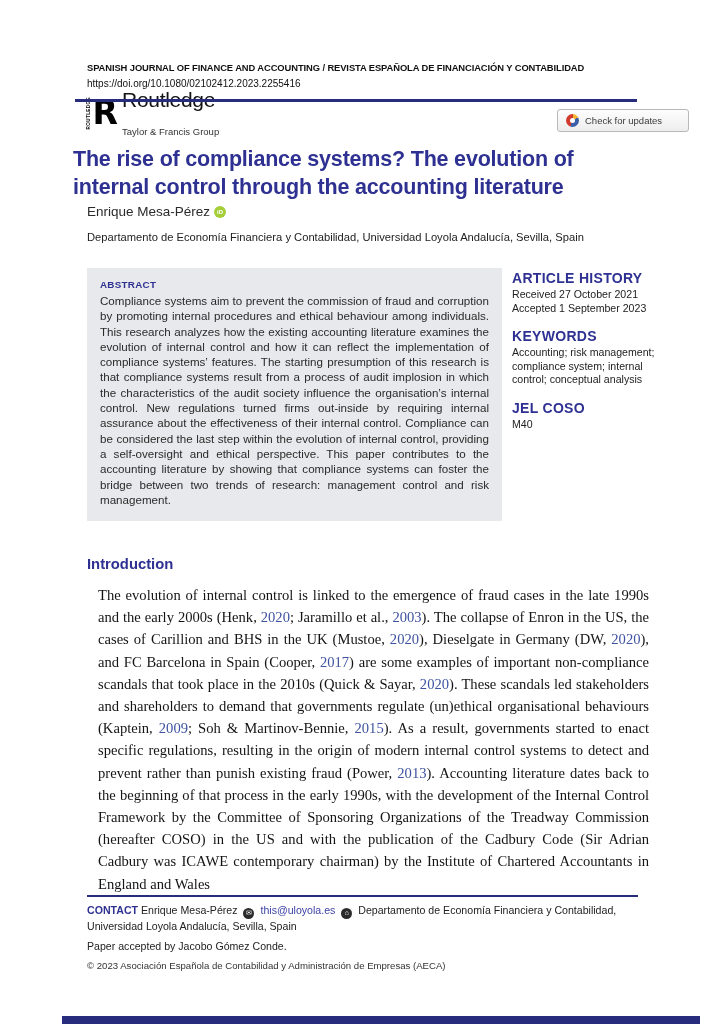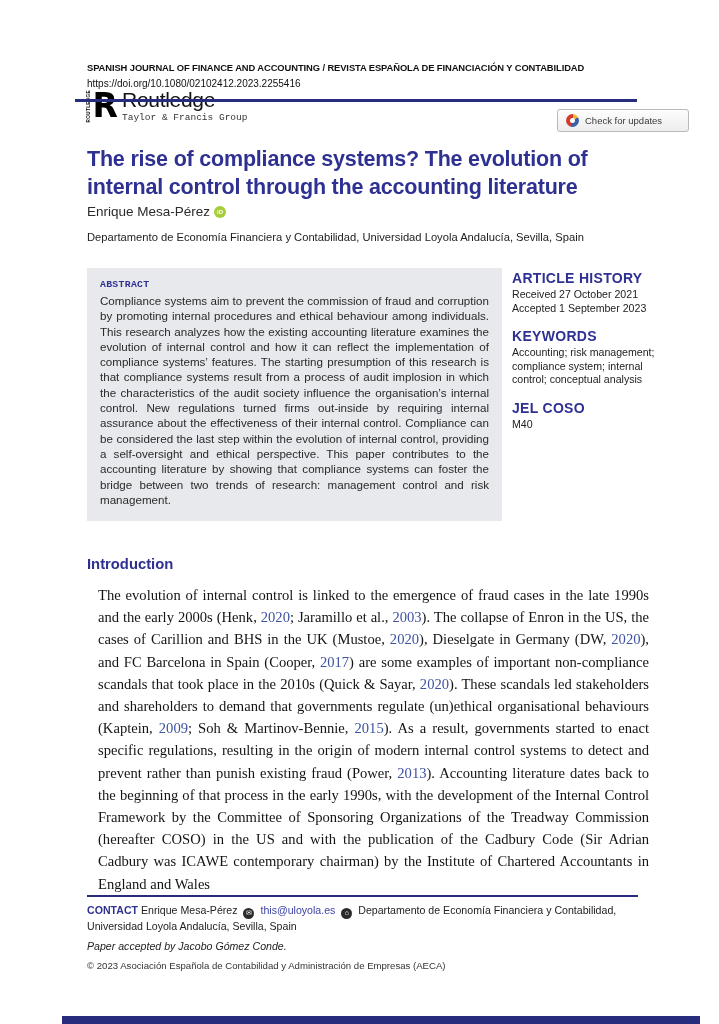--- a/index.html
+++ b/index.html
@@ -14,70 +14,70 @@
   .header-row { position:absolute; top:58px; left:87px; width:602px; display:flex; justify-content:space-between; align-items:flex-start;flex-direction:column; }
   .journal-block { padding-top:4px; }
   .journal-title { font-size:9.4px; font-weight:bold; color:#111; letter-spacing:-0.1px; }
   .doi { font-size:10px; color:#111; margin-top:5px; }
   .publisher { display:flex; align-items:center; gap:4px; }
   .pub-mark { display:flex; align-items:stretch; gap:1px; }
   .pub-vertical { writing-mode:vertical-rl; transform:rotate(180deg); font-size:4.6px; font-weight:bold; letter-spacing:0.4px; color:#000; line-height:1; }
   .pub-r { font-size:33px; font-weight:bold; color:#000; line-height:0.95; font-family:"DejaVu Sans", sans-serif; }
   .pub-text {}
   .pub-name { font-size:21px; color:#141414; font-weight:500; letter-spacing:-0.3px; line-height:1; }
-  .pub-tagline { font-size:9.5px; color:#333; margin-top:2px;font-family:Liberation Mono, monospace; }
+  .pub-tagline { font-size:9.5px; color:#333; margin-top:16px; }
 
   .rule-top { position:absolute; top:99px; left:75px; width:562px; height:3px; background:#272c7c; }
 
   .check-badge {
     position:absolute; top:109px; left:557px; width:132px; height:23px;
     border:1px solid #b9b9b9; border-radius:3px;
     background:linear-gradient(#fdfdfd,#ededed);
     display:flex; align-items:center; gap:6px; padding:0 8px; cursor:pointer;
   }
   .crossmark { width:13px; height:13px; border-radius:50%;
     background:conic-gradient(from 200deg, #d23a2e 0 45%, #f3b229 45% 62%, #3a5fa8 62% 100%);
     position:relative; flex:0 0 auto; }
   .crossmark::after { content:""; position:absolute; left:4px; top:4px; width:5px; height:5px; border-radius:50%; background:#fff; }
   .check-label { font-size:9.5px; color:#3a3a3a; }
 
   
-  .article-title { position:absolute; top:146px; left:87px; width:545px;
+  .article-title { position:absolute; top:146px; left:73px; width:545px;
     font-size:21.5px; font-weight:bold; color:#2e3192; line-height:27.5px; letter-spacing:-0.2px; }
   .author-row { position:absolute; top:204px; left:87px; display:flex; align-items:center; gap:4px; }
   .author-name { font-size:13.5px; color:#2b2b2b; }
   .orcid { width:12px; height:12px; border-radius:50%; background:#a6ce39; color:#fff;
     font-size:6px; font-weight:bold; display:flex; align-items:center; justify-content:center; cursor:pointer; }
   .affiliation { position:absolute; top:231px; left:87px; width:560px; font-size:11.2px; color:#222; }
 
   
   .abs-grid { position:absolute; top:268px; left:87px; width:602px; display:flex; gap:10px; }
   .abstract-box { width:415px; background:#e8e9ec; padding:11px 13px 14px 13px; }
-  .abs-heading { font-size:9.8px; font-weight:bold; color:#2e3192; letter-spacing:0.3px; margin-bottom:3px;font-family:Liberation Mono, monospace; }
+  .abs-heading { font-size:9.8px; font-weight:bold; color:#2e3192; letter-spacing:0.3px; margin-bottom:3px; }
   .abs-text { font-size:11.6px; line-height:15.3px; color:#2a2a2a; text-align:justify; }
   .sidebar { width:150px; padding-top:2px; }
   .sb-heading { font-size:14px; font-weight:bold; color:#2e3192; letter-spacing:0.3px; margin-bottom:2px; }
   .sb-text { font-size:10.6px; line-height:13.5px; color:#222; }
   .sb-section { margin-bottom:13px; }
 
   
   .intro-heading { position:absolute; top:556px; left:87px; font-size:14.8px; font-weight:bold; color:#2e3192; }
   .intro-body { position:absolute; top:584px; left:98px; width:551px;
     font-family:"Liberation Serif", serif; font-size:14.6px; line-height:22.2px;
     color:#141414; text-align:justify; }
   .cite { color:#3d52a0; cursor:pointer; }
 
   
   .footer-rule { position:absolute; top:895px; left:87px; width:551px; height:2px; background:#272c7c; }
   .footer { position:absolute; top:903px; left:87px; width:565px; font-size:10.6px; line-height:14.5px; color:#222; }
   .contact-label { font-weight:bold; color:#2e3192; }
   .email-link { color:#3d43a5; cursor:pointer; }
   .mini-icon { display:inline-flex; width:11px; height:11px; border-radius:50%; background:#2b2b2b; color:#fff;
     font-size:7px; align-items:center; justify-content:center; vertical-align:-1px; margin:0 3px; }
-  .accepted-note { margin-top:6px; font-size:10.6px; color:#222;font-style:italic; }
+  .accepted-note { margin-top:6px; font-size:10.6px; color:#222; }
   .copyright { margin-top:5px; font-size:9.6px; color:#333; }
 
   .bottom-bar { position:absolute; bottom:0; left:62px; width:638px; height:8px; background:#272c7c; }
 </style>
 </head>
 <body>
 
 <div class="page">
 
   <div class="header-row">

